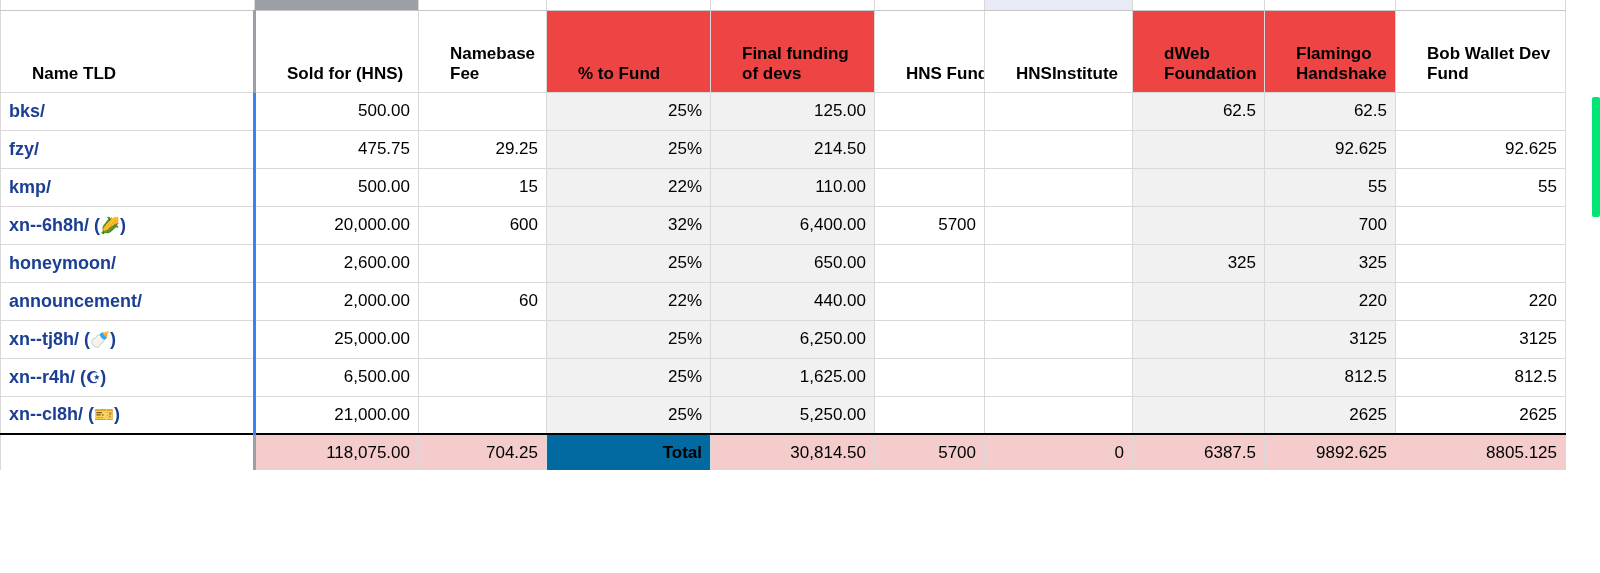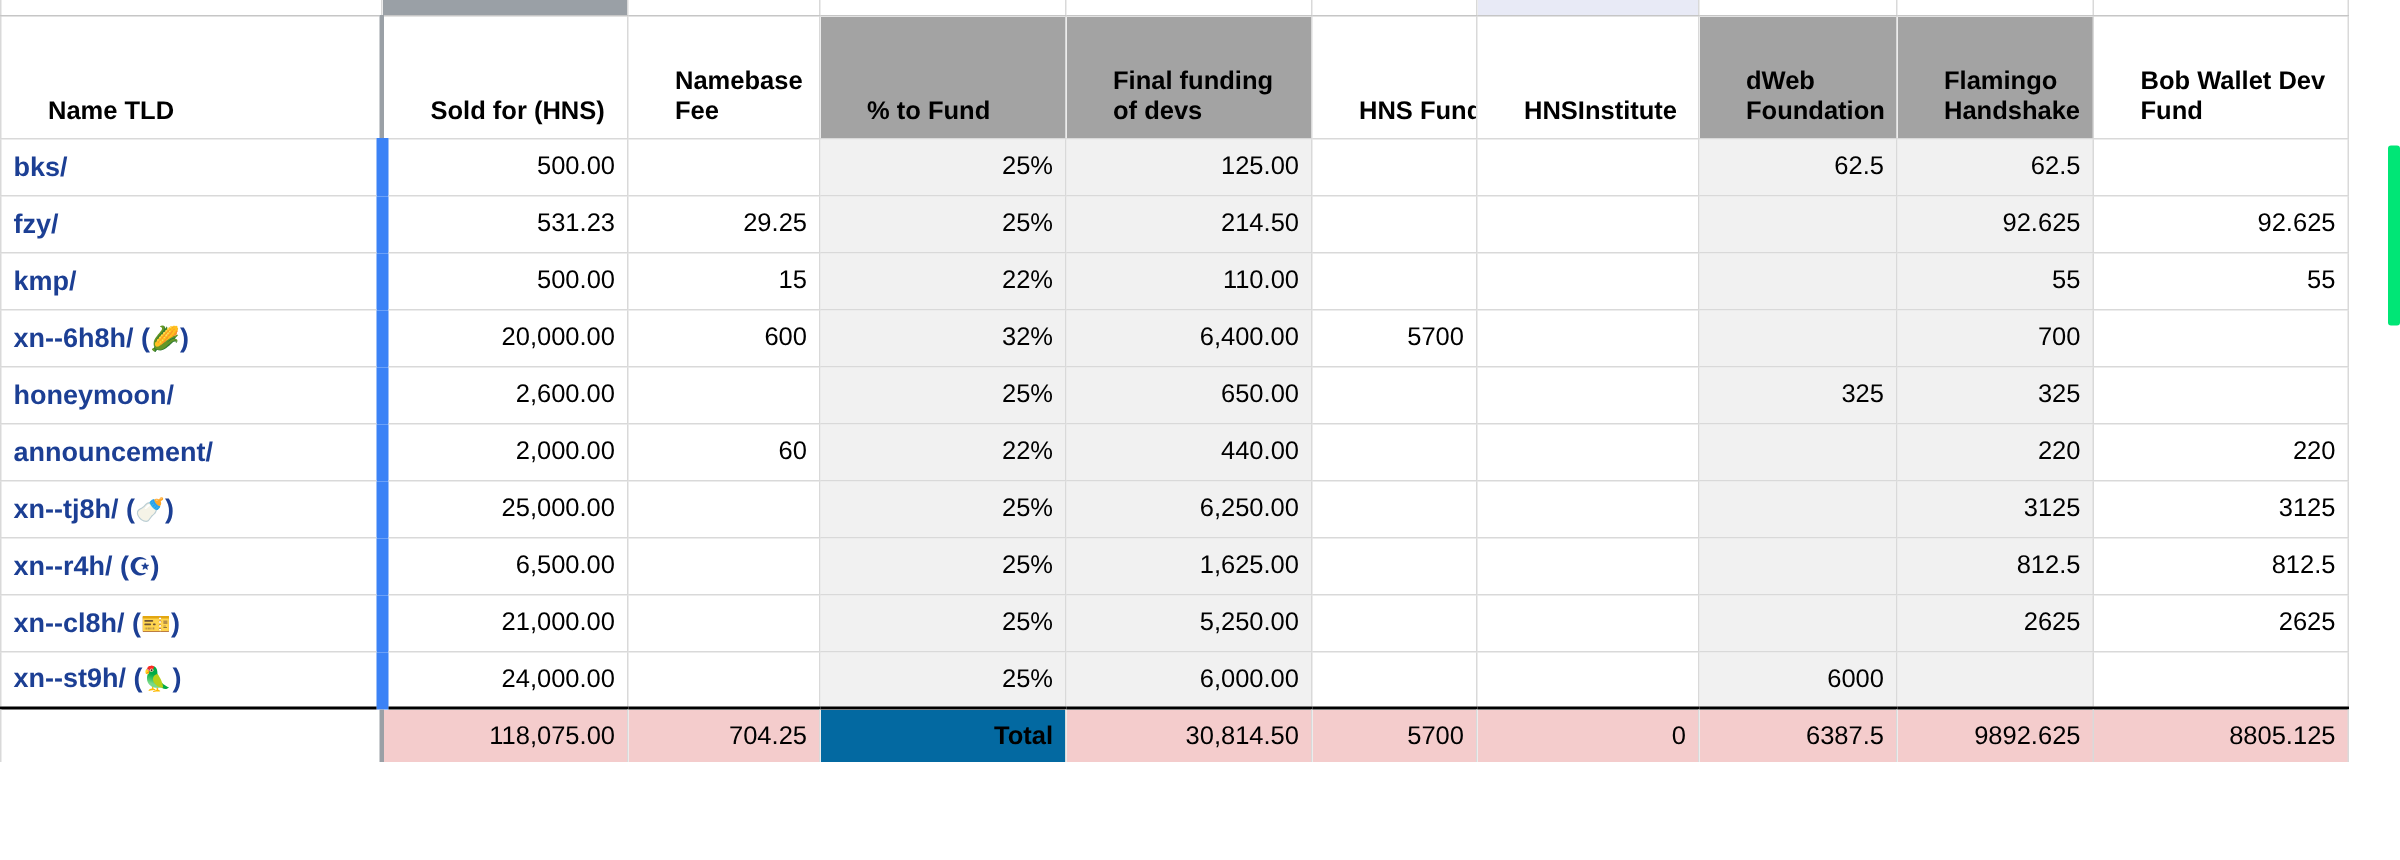--- a/index.html
+++ b/index.html
@@ -71,37 +71,37 @@
   tr.head td {
     height: 82px;
     font-weight: bold;
     font-size: 17px;
     vertical-align: bottom;
     padding-bottom: 8px;
     background: #ffffff;
     padding-left: 31px;
   }
   tr.head td.shade {
-    background: #a3a3a3;
+    background: #ef4444;
   }
   tr.head td.sep-left {
     border-left: 3px solid #9aa0a6;
   }
 
   
   tr.data td {
     height: 38px;
     background: #ffffff;
   }
   tr.data td.tld {
     font-weight: bold;
     color: #1c3f94;
     font-size: 18px;
     text-align: left;
-    border-right: 8px solid #3b82f6;
+    border-right: 3px solid #3b82f6;
   }
   tr.data td.num {
     text-align: right;
   }
   tr.data td.shade {
     background: #f1f1f1;
   }
 
   
   tr.data.last td {
@@ -220,21 +220,21 @@
           <td class="num shade">25%</td>
           <td class="num shade">125.00</td>
           <td class="num"></td>
           <td class="num"></td>
           <td class="num shade">62.5</td>
           <td class="num shade">62.5</td>
           <td class="num"></td>
         </tr>
         <tr class="data">
           <td class="tld"><span>fzy/</span></td>
-          <td class="num">531.23</td>
+          <td class="num">475.75</td>
           <td class="num">29.25</td>
           <td class="num shade">25%</td>
           <td class="num shade">214.50</td>
           <td class="num"></td>
           <td class="num"></td>
           <td class="num shade"></td>
           <td class="num shade">92.625</td>
           <td class="num">92.625</td>
         </tr>
         <tr class="data">
@@ -313,32 +313,20 @@
           <td class="tld"><span>xn--cl8h/ (</span><span class="emoji">🎫</span><span>)</span></td>
           <td class="num">21,000.00</td>
           <td class="num"></td>
           <td class="num shade">25%</td>
           <td class="num shade">5,250.00</td>
           <td class="num"></td>
           <td class="num"></td>
           <td class="num shade"></td>
           <td class="num shade">2625</td>
           <td class="num">2625</td>
-        </tr>
-        <tr class="data last">
-          <td class="tld"><span>xn--st9h/ (</span><span class="emoji">🦜</span><span>)</span></td>
-          <td class="num">24,000.00</td>
-          <td class="num"></td>
-          <td class="num shade">25%</td>
-          <td class="num shade">6,000.00</td>
-          <td class="num"></td>
-          <td class="num"></td>
-          <td class="num shade">6000</td>
-          <td class="num shade"></td>
-          <td class="num"></td>
         </tr>
       </tbody>
 
     <tbody>
         <tr class="total">
       <td class="blank"></td>
       <td>118,075.00</td>
       <td>704.25</td>
       <td class="totallabel">Total</td>
       <td>30,814.50</td>

